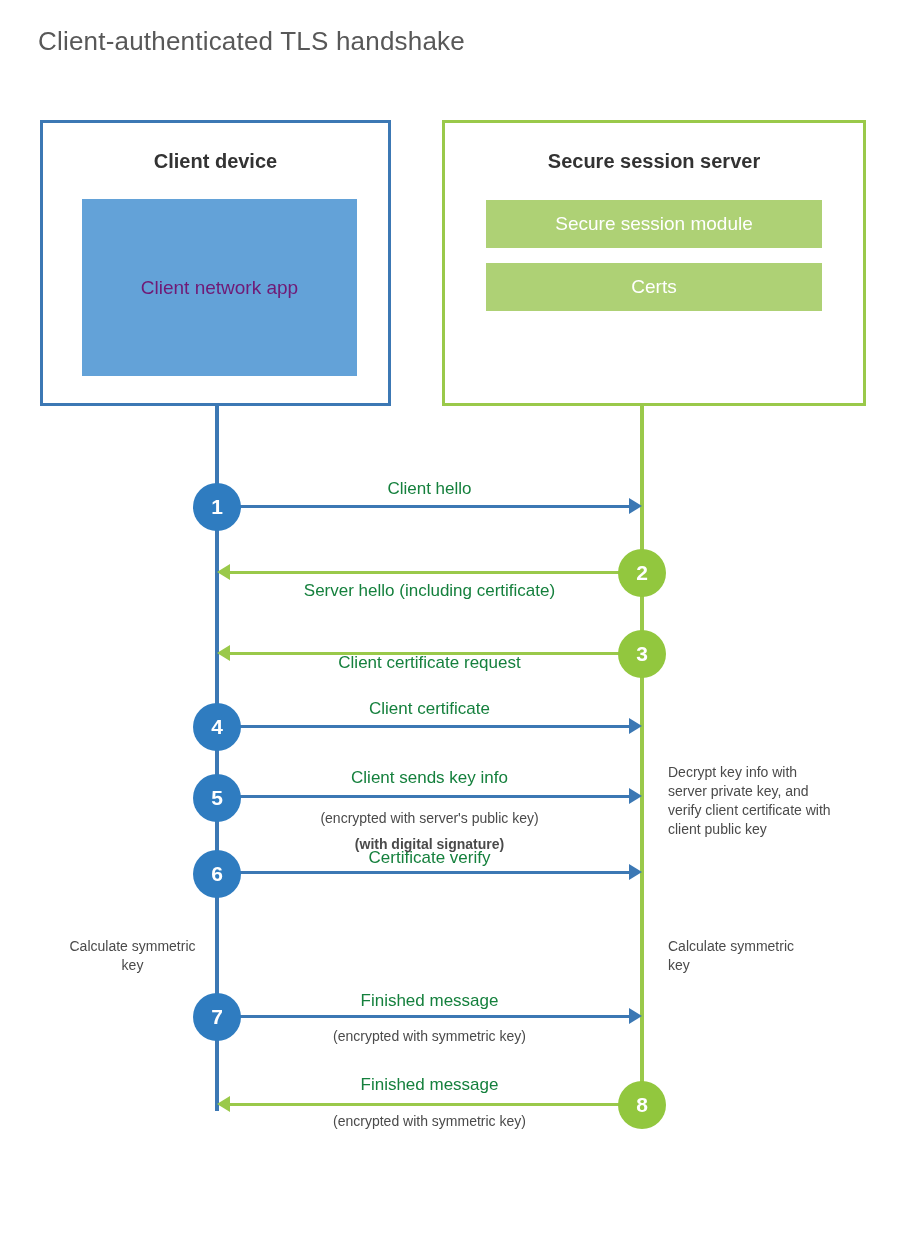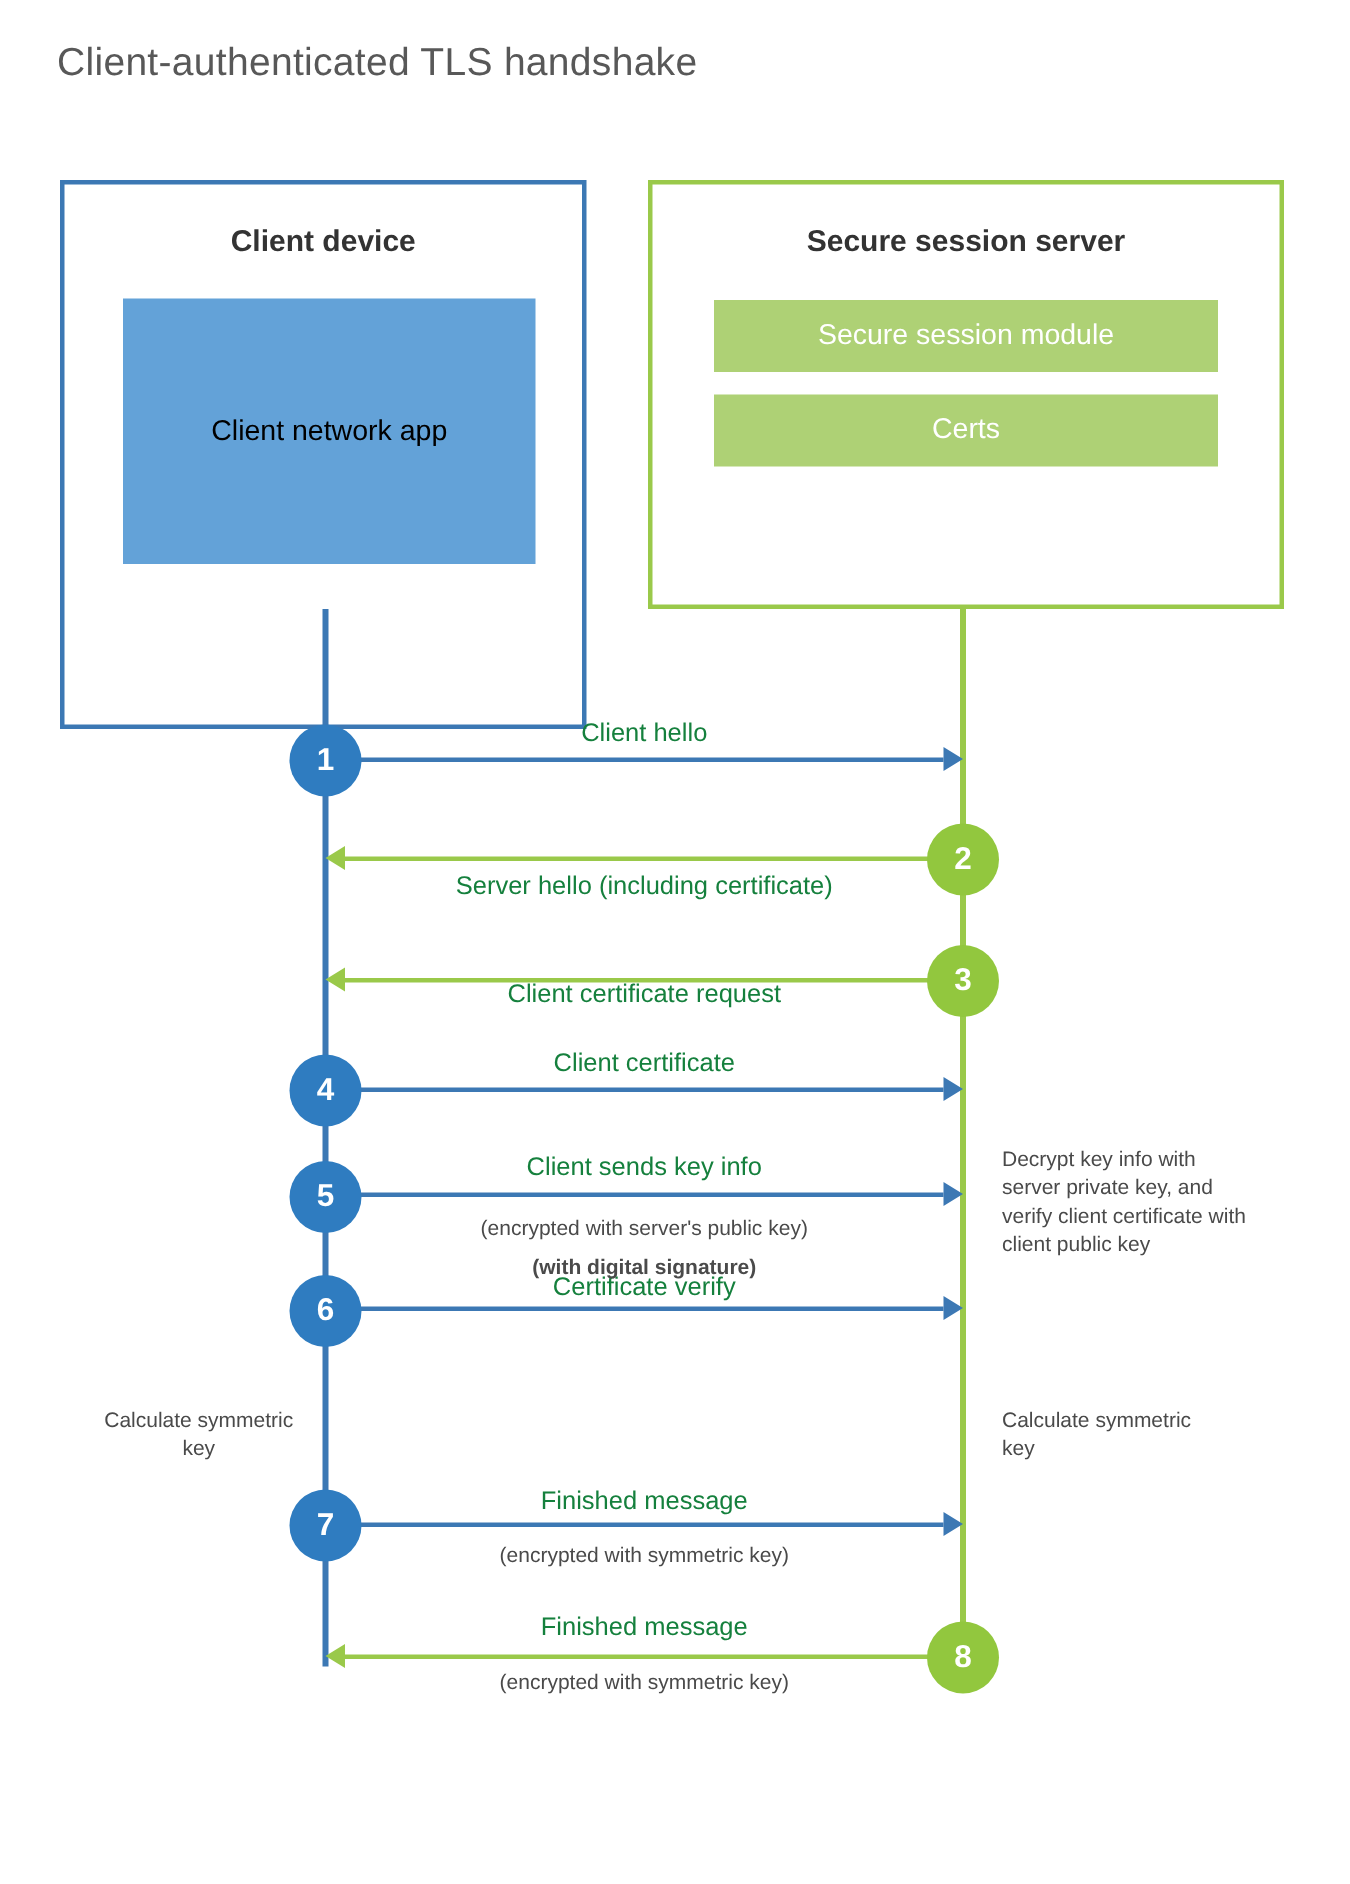--- a/index.html
+++ b/index.html
@@ -31,25 +31,25 @@
   
   .actor-box {
     position: absolute;
     background: #ffffff;
     box-sizing: border-box;
   }
   #client-device-box {
     left: 40px;
     top: 120px;
     width: 351px;
-    height: 366px;
+    height: 286px;
     border: 3px solid #3c78b4;
   }
   #server-box {
-    left: 432px;
+    left: 442px;
     top: 120px;
     width: 424px;
     height: 286px;
     border: 3px solid #9ac94a;
   }
   .actor-title {
     position: absolute;
     left: 0;
     right: 0;
     top: 27px;
@@ -60,21 +60,21 @@
   }
 
   
   #client-app-block {
     position: absolute;
     left: 39px;
     top: 76px;
     width: 275px;
     height: 177px;
     background: #63a2d8;
-    color: #000000;
+    color: #701a75;
     font-size: 19px;
     display: flex;
     align-items: center;
     justify-content: center;
     text-align: center;
     line-height: 1.35;
   }
   .server-bar {
     position: absolute;
     left: 41px;

